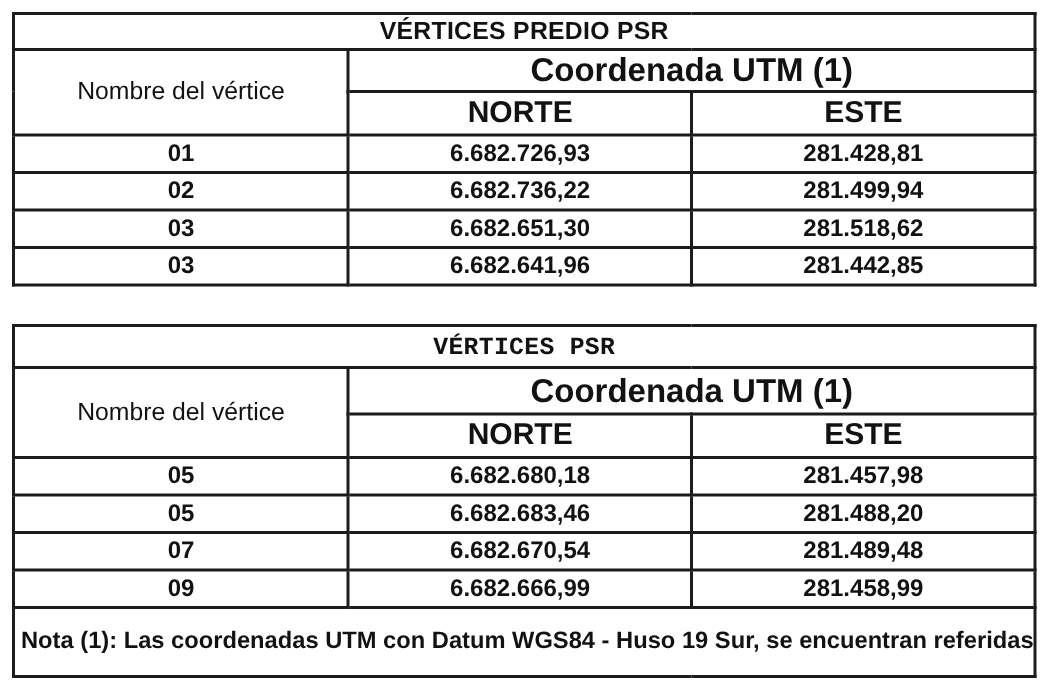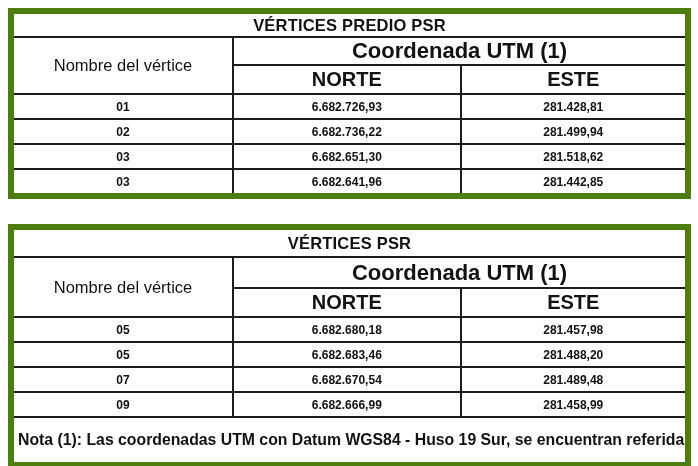--- a/index.html
+++ b/index.html
@@ -15,21 +15,21 @@
     overflow: hidden;
   }
   .page {
     padding: 8px 7px 0 8px;
   }
   table.vt {
     border-collapse: collapse;
     table-layout: fixed;
     width: 683px;
     background: #ffffff;
-    border: 6px solid #4d7c0f;
+    border: 2px solid #4d7c0f;
   }
   table.vt td {
     border: 2px solid #1c1c1c;
     text-align: center;
     vertical-align: middle;
     padding: 0 4px;
     overflow: hidden;
     white-space: nowrap;
   }
   .col-name  { width: 32.8%; }
@@ -52,21 +52,21 @@
     font-weight: 700;
     font-size: 20px;
   }
   td.name-hd {
     font-weight: 400;
     font-size: 16.5px;
   }
   td.data {
     height: 23px;
     font-weight: 600;
-    font-size: 12px;
+    font-size: 16px;
   }
   td.note {
     height: 44px;
     font-weight: 600;
     font-size: 15.8px;
     white-space: normal;
     line-height: 1.32;
     padding: 1px 28px;
   }
   .tbl-gap { height: 25px; }
@@ -120,21 +120,21 @@
   <div class="tbl-gap"></div>
 
   <table class="vt">
     <colgroup>
       <col class="col-name">
         <col class="col-norte">
         <col class="col-este">
     </colgroup>
     <tbody>
       <tr>
-        <td colspan="3" class="tbl-title" style="height:26px;">VÉRTICES PSR</td>
+        <td colspan="3" class="tbl-title" style="height:26px;font-family:Liberation Mono, monospace;">VÉRTICES PSR</td>
       </tr>
       <tr>
         <td rowspan="2" class="name-hd">Nombre del vértice</td>
         <td colspan="2" class="group-hd" style="height:29px;">Coordenada UTM (1)</td>
       </tr>
       <tr>
         <td class="sub-hd">NORTE</td>
         <td class="sub-hd">ESTE</td>
       </tr>
       <tr>

